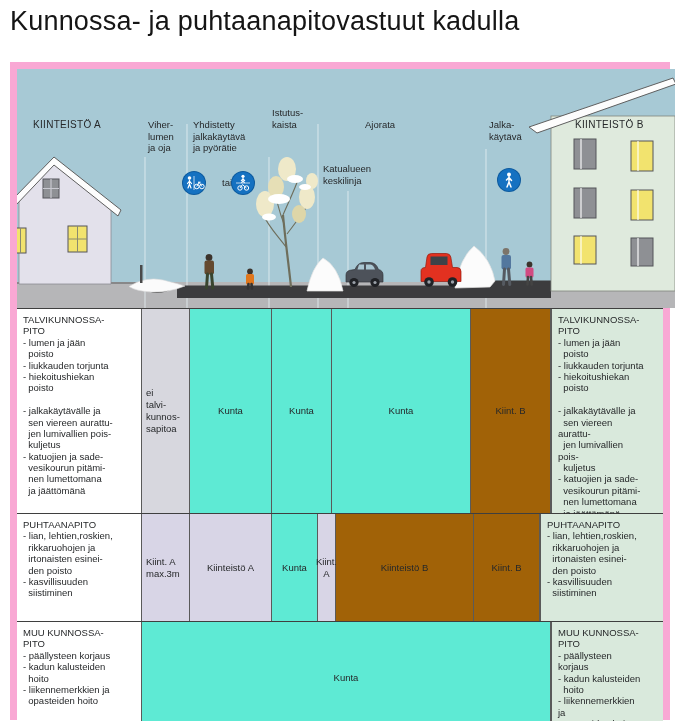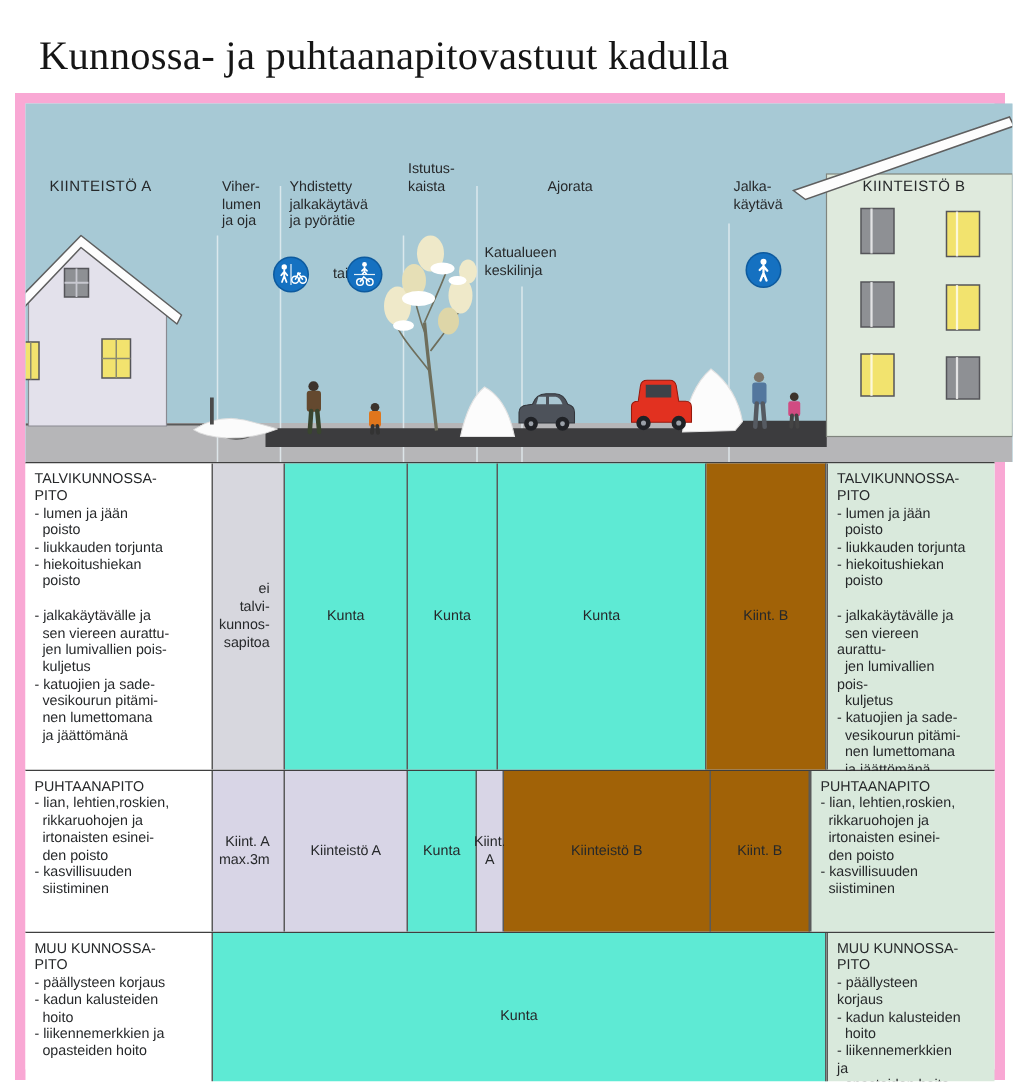--- a/index.html
+++ b/index.html
@@ -1,38 +1,38 @@
 <!DOCTYPE html>
 <html><head>
 <meta charset="utf-8">
 <style>
   html,body{margin:0;padding:0;background:#fff;}
   #page{position:relative;width:680px;height:721px;background:#fff;overflow:hidden;
         font-family:"Liberation Sans",sans-serif;}
-  #title{position:absolute;left:10px;top:6px;margin:16px;font-family:Liberation Serif, serif;
+  #title{position:absolute;left:10px;top:6px;margin:0;font-family:Liberation Sans, sans-serif;
          font-weight:400;font-size:27px;color:#151515;letter-spacing:.2px;}
   #diagram{position:absolute;left:10px;top:62px;width:660px;height:658px;
            border:7px solid #f9a8d4;box-sizing:border-box;background:#fff;}
   #scene{position:relative;width:658px;height:239px;overflow:hidden;background:#a7c9d5;}
   #scene svg{position:absolute;left:0;top:0;}
   .slabel{position:absolute;font-size:9.5px;line-height:1.22;color:#26282a;white-space:pre-wrap;}
   .caps{font-size:10px;letter-spacing:.3px;}
   .sign{position:absolute;width:22px;height:22px;border-radius:50%;background:#1571c1;
         box-shadow:0 0 0 1px #0d5a9e;}
   .sign svg{position:absolute;left:0;top:0;}
   .trow{display:flex;border-top:1px solid #3f3f3f;box-sizing:border-box;}
   .lab{width:125px;box-sizing:border-box;background:#ffffff;border-right:1px solid #5a5a5a;
        padding:5px 19px 4px 6px;font-size:9.5px;line-height:1.2;color:#26282a;white-space:pre-wrap;}
   .lab-r{flex:1;background:#d9e9dc;border-right:none;border-left:1px solid #5a5a5a;}
   .cell{display:flex;align-items:center;justify-content:center;text-align:center;
         box-sizing:border-box;border-right:1px solid #5a5a5a;font-size:9.5px;line-height:1.25;
         color:#26282a;white-space:pre-wrap;}
   .c-cream{background:#5eead4}.c-gray{background:#d7d7de}
   .c-lav{background:#d8d5e6}.c-mint{background:#a16207}
-  .c-left{justify-content:flex-start;text-align:right;padding-left:4px;}
+  .c-left{justify-content:flex-start;text-align:left;padding-left:4px;}
   .r1{height:205px}.r2{height:108px}.r3{flex:1}
 </style>
 </head>
 <body>
 
 <div id="page">
   <h1 id="title">Kunnossa- ja puhtaanapitovastuut kadulla</h1>
 
   <div id="diagram">
 

